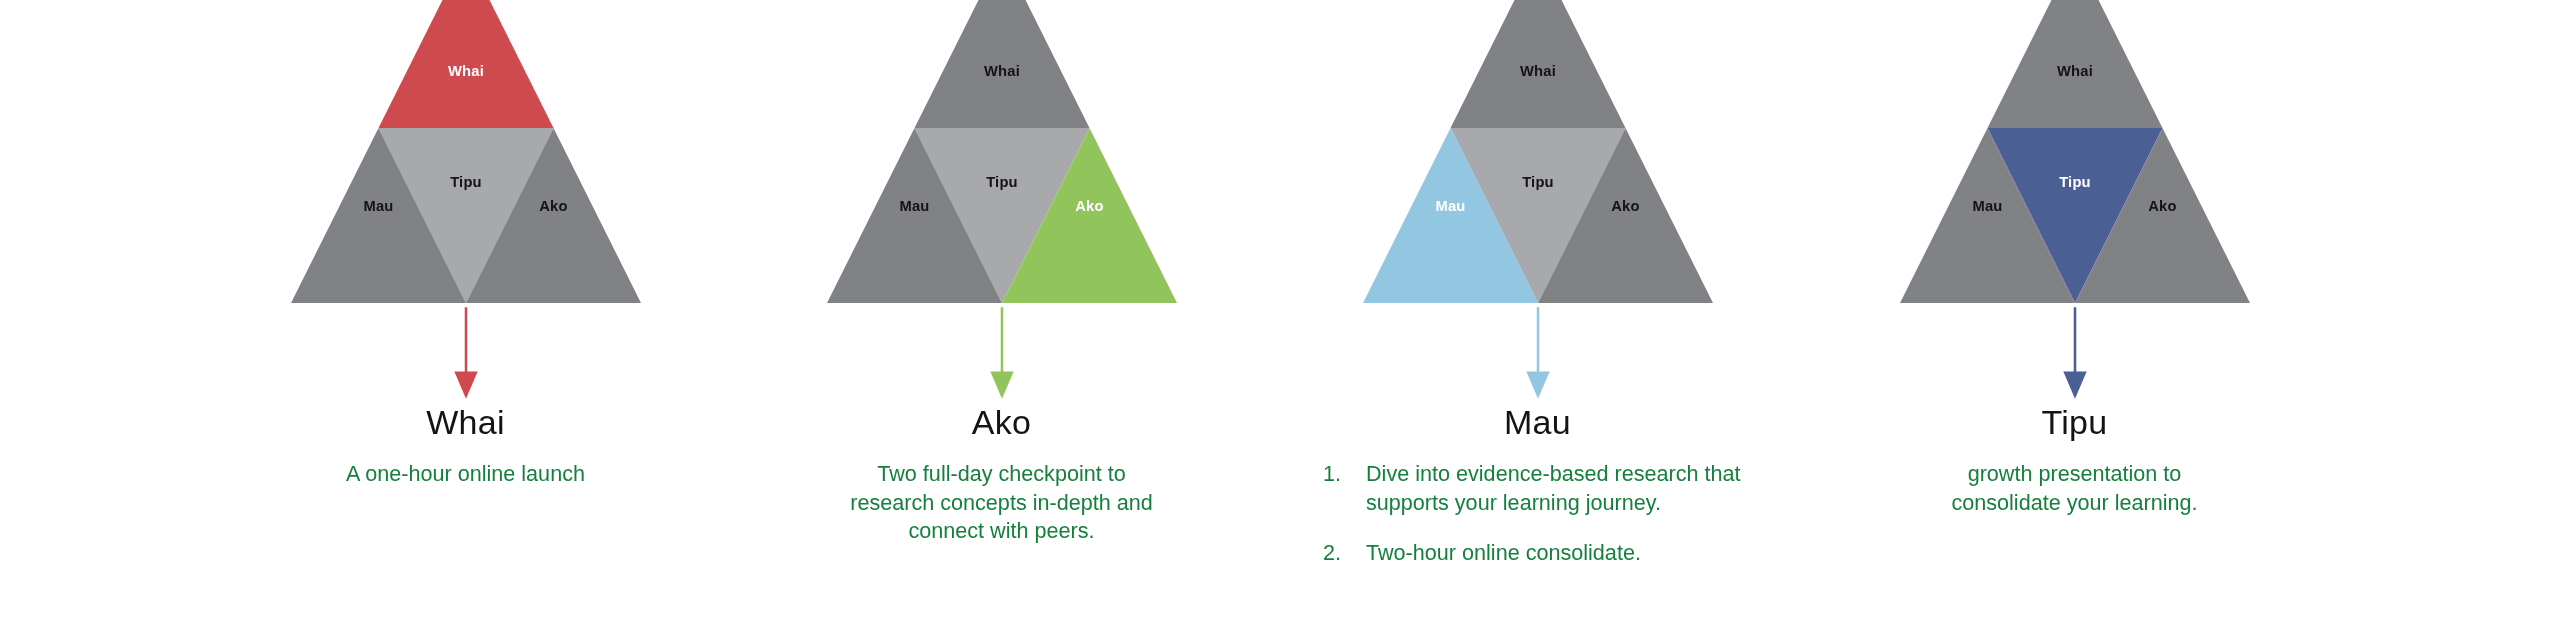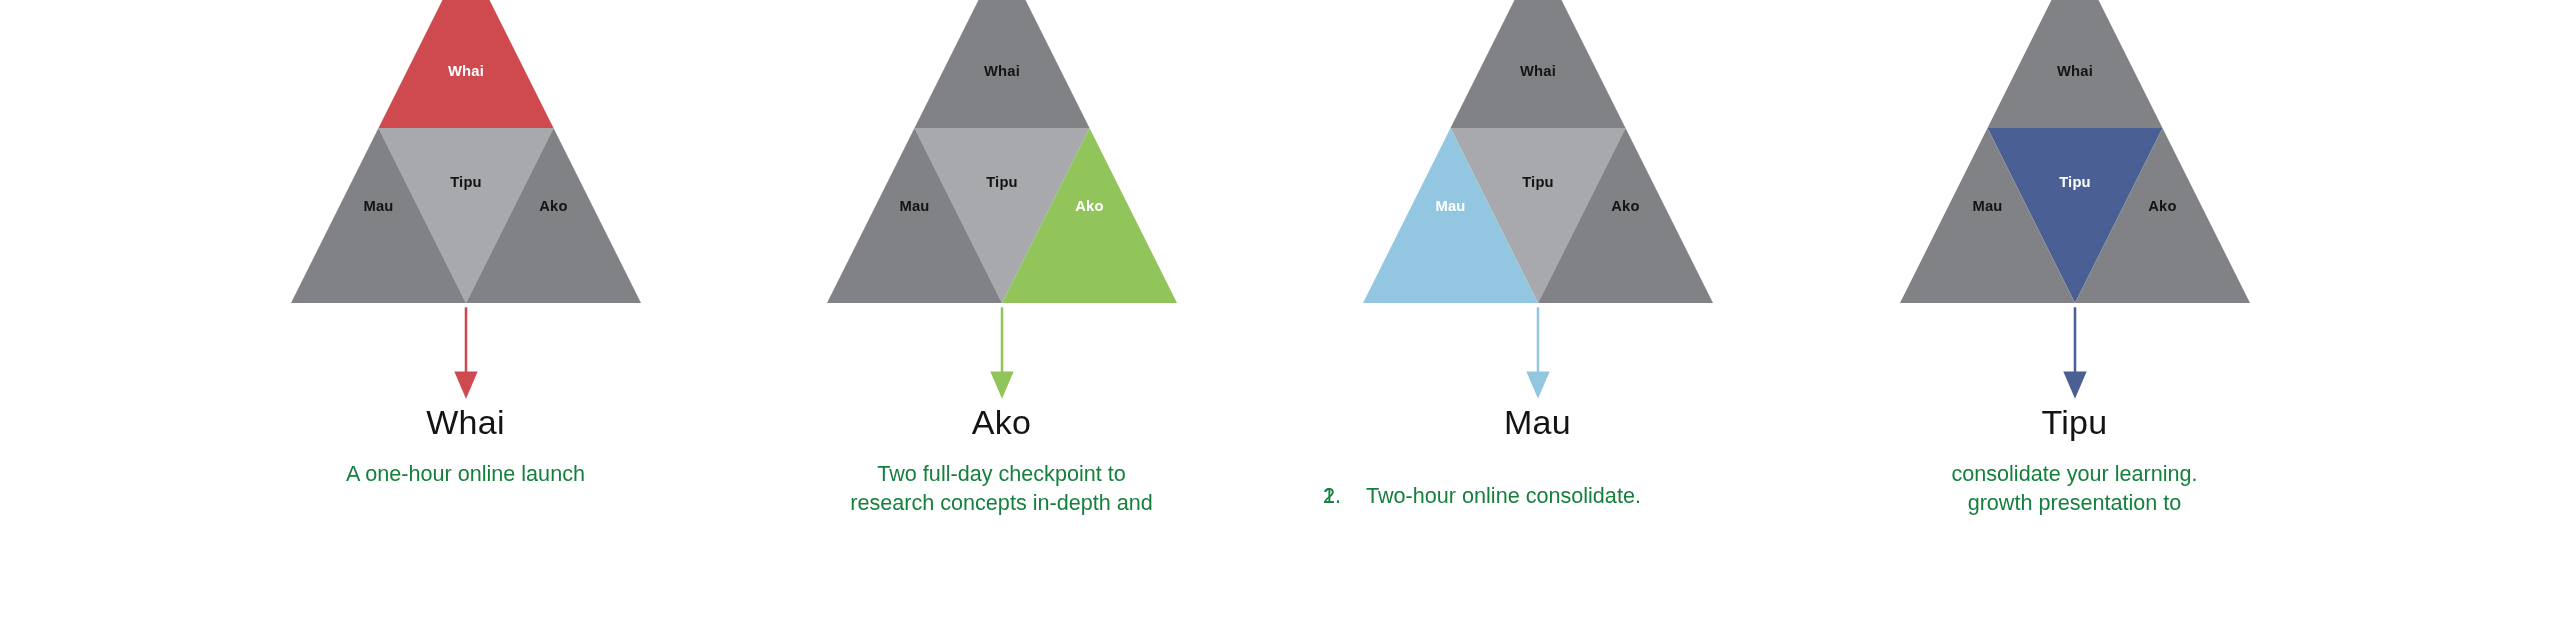--- a/index.html
+++ b/index.html
@@ -130,20 +130,21 @@
       <div class="arrow-wrap">
         <svg width="39" height="94" viewBox="0 0 40 96">
           <line x1="20" y1="0" x2="20" y2="70" stroke="#92c45c" stroke-width="2.6"></line>
           <polygon points="8,66 32,66 20,94" fill="#92c45c"></polygon>
         </svg>
       </div>
       <div class="col-title">Ako</div>
       <div class="col-caption">
         <span class="cap-line">Two full-day checkpoint to</span>
         <span class="cap-line">research concepts in-depth and</span>
+        <span class="cap-line">connect with peers.</span>
       </div>
     </div>
     <div class="column" style="left: 1262px;">
       <div class="tri-wrap">
         <svg viewBox="0 0 356 356">
           <polygon points="178,0 267,178 89,178" fill="#808285"></polygon>
           <text x="178" y="125" text-anchor="middle" class="tri-label" fill="#141414">Whai</text>
           <polygon points="89,178 267,178 178,356" fill="#a7a9ac"></polygon>
           <text x="178" y="238" text-anchor="middle" class="tri-label" fill="#141414">Tipu</text>
           <polygon points="0,356 89,178 178,356" fill="#93c6e0"></polygon>
@@ -154,21 +155,21 @@
       </div>
       <div class="arrow-wrap">
         <svg width="39" height="94" viewBox="0 0 40 96">
           <line x1="20" y1="0" x2="20" y2="70" stroke="#93c6e0" stroke-width="2.6"></line>
           <polygon points="8,66 32,66 20,94" fill="#93c6e0"></polygon>
         </svg>
       </div>
       <div class="col-title">Mau</div>
       <div class="col-caption list">
         <ol class="numlist">
-          <li><span class="num">1.</span></li>
+          <li><span class="num">1.</span><span>Dive into evidence-based research that supports your learning journey.</span></li>
           <li><span class="num">2.</span><span>Two-hour online consolidate.</span></li>
         </ol>
       </div>
     </div>
     <div class="column" style="left: 1799px;">
       <div class="tri-wrap">
         <svg viewBox="0 0 356 356">
           <polygon points="178,0 267,178 89,178" fill="#808285"></polygon>
           <text x="178" y="125" text-anchor="middle" class="tri-label" fill="#141414">Whai</text>
           <polygon points="89,178 267,178 178,356" fill="#4a5f93"></polygon>
@@ -180,18 +181,18 @@
         </svg>
       </div>
       <div class="arrow-wrap">
         <svg width="39" height="94" viewBox="0 0 40 96">
           <line x1="20" y1="0" x2="20" y2="70" stroke="#4a5f93" stroke-width="2.6"></line>
           <polygon points="8,66 32,66 20,94" fill="#4a5f93"></polygon>
         </svg>
       </div>
       <div class="col-title">Tipu</div>
       <div class="col-caption">
+        <span class="cap-line">growth presentation to</span>
         <span class="cap-line">consolidate your learning.</span>
-        <span class="cap-line">growth presentation to</span>
       </div>
     </div>
   </div>
 
 
 </body></html>

